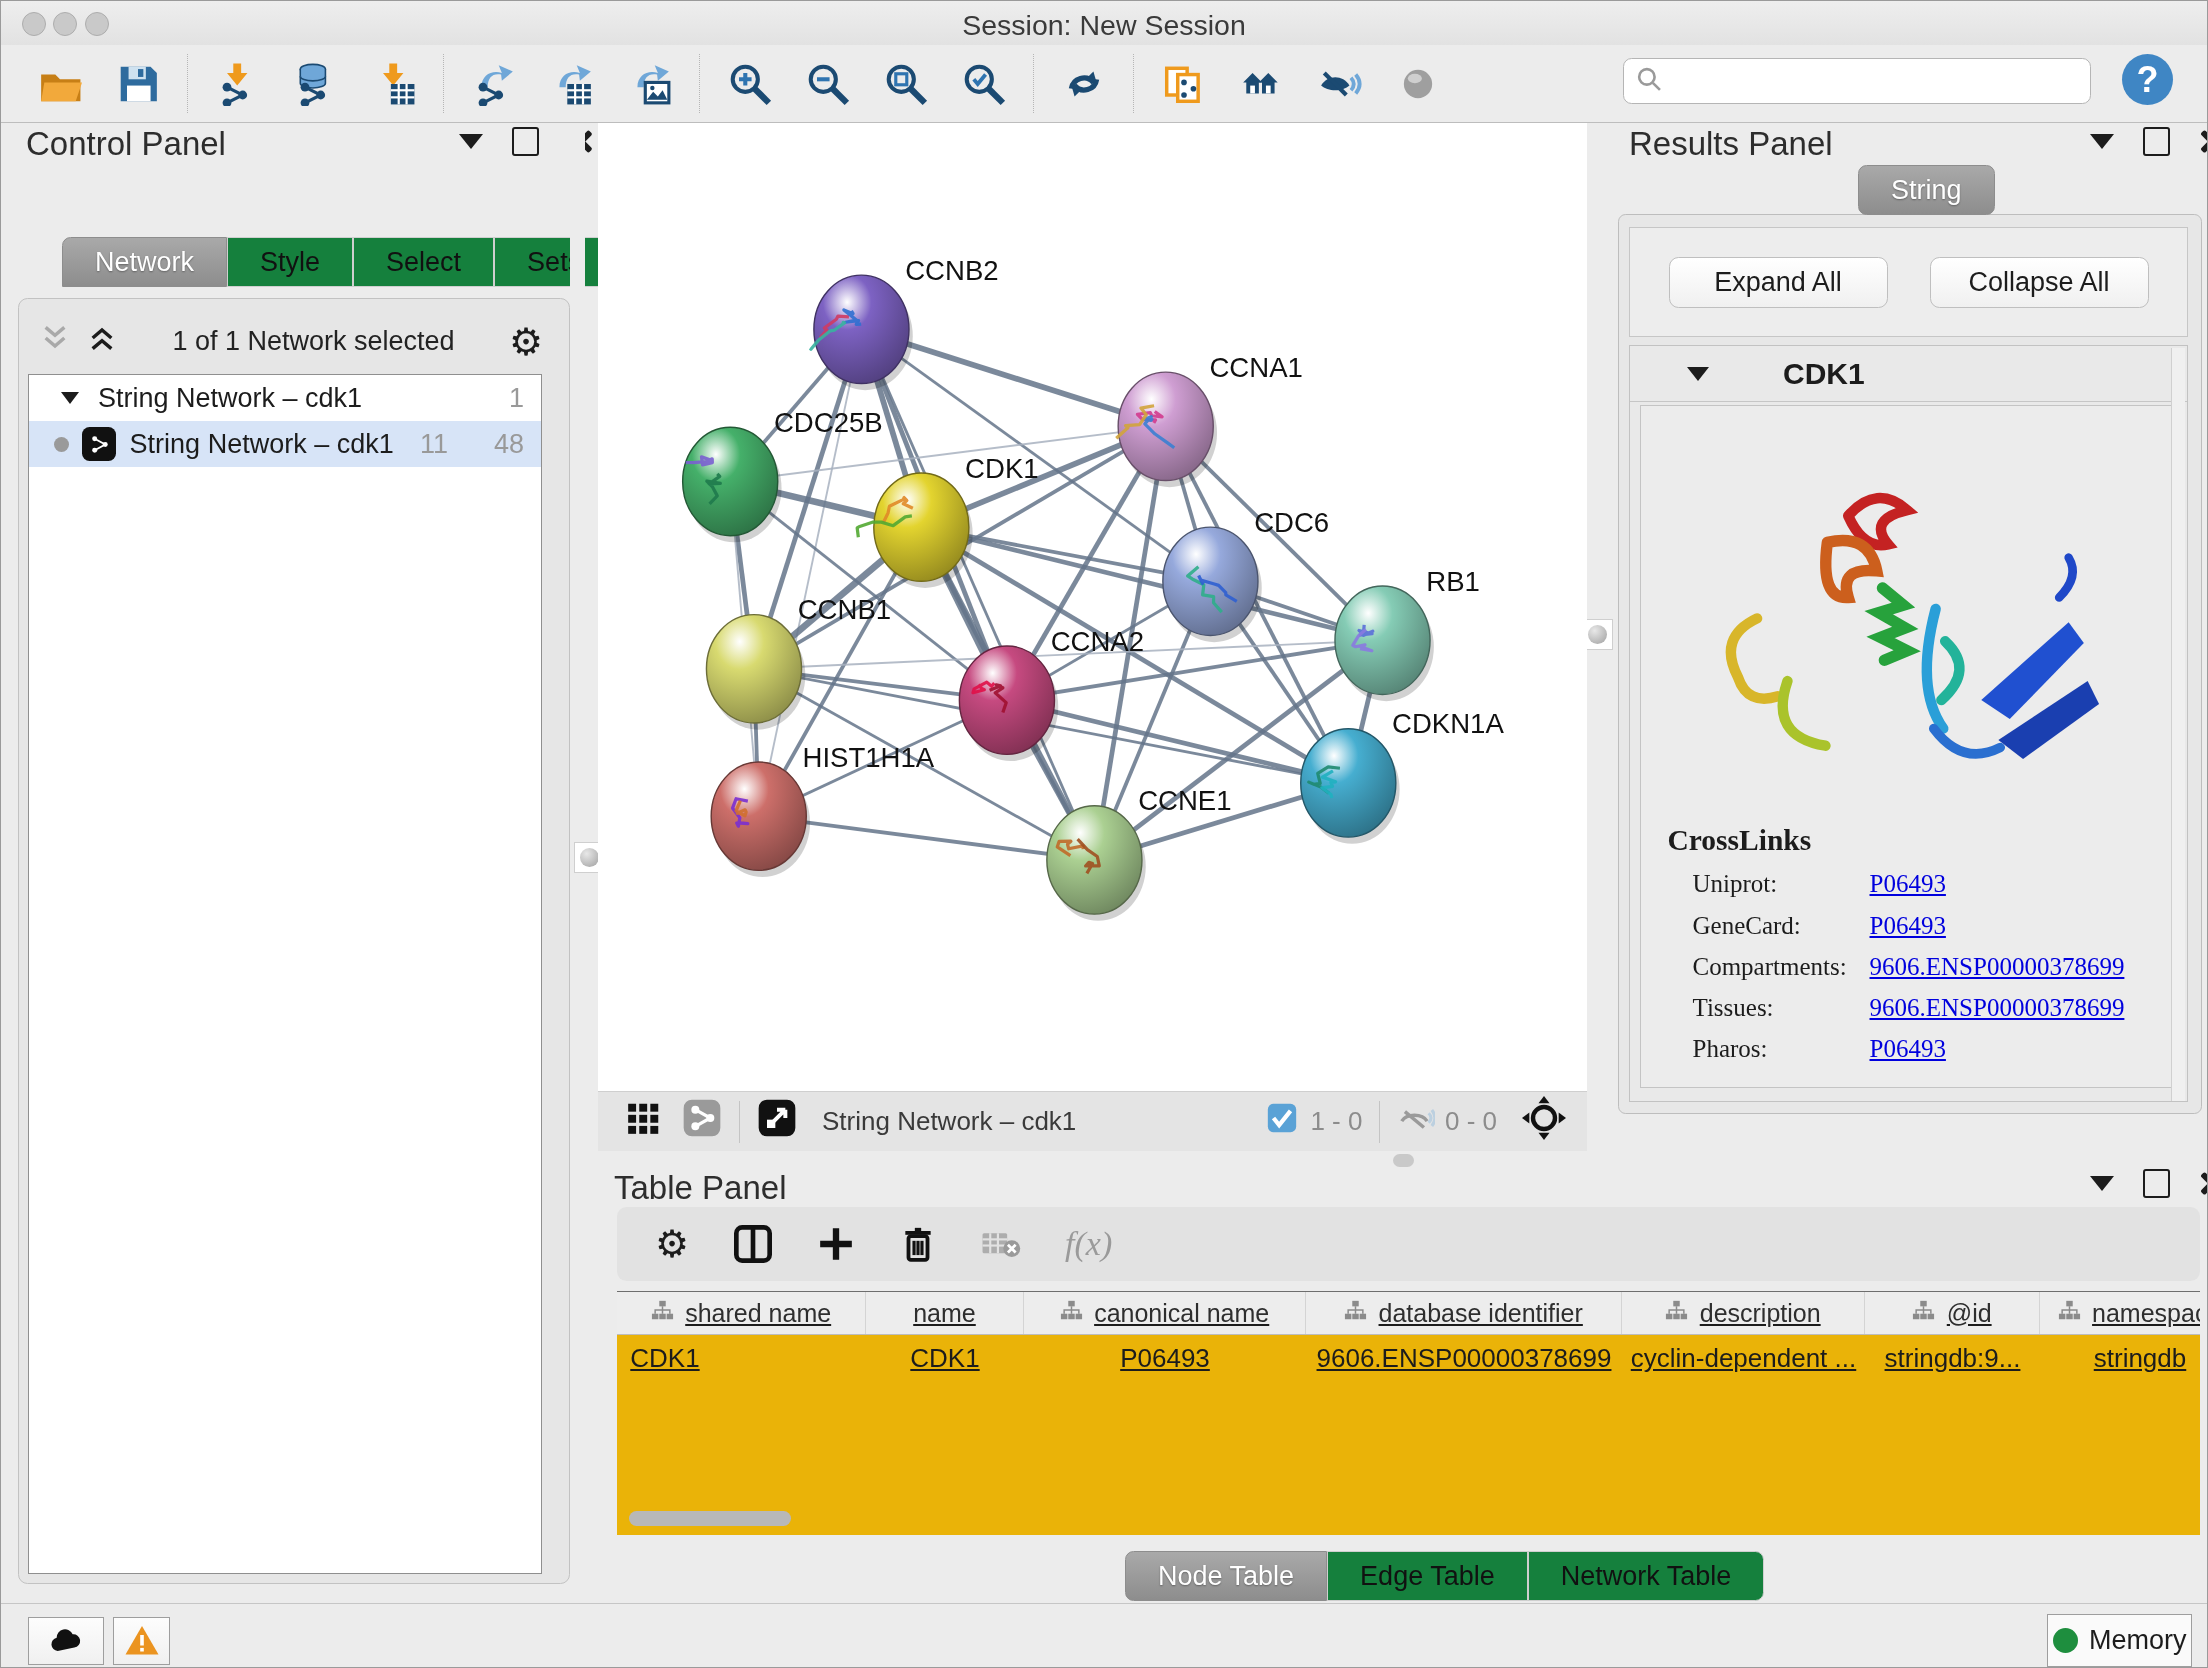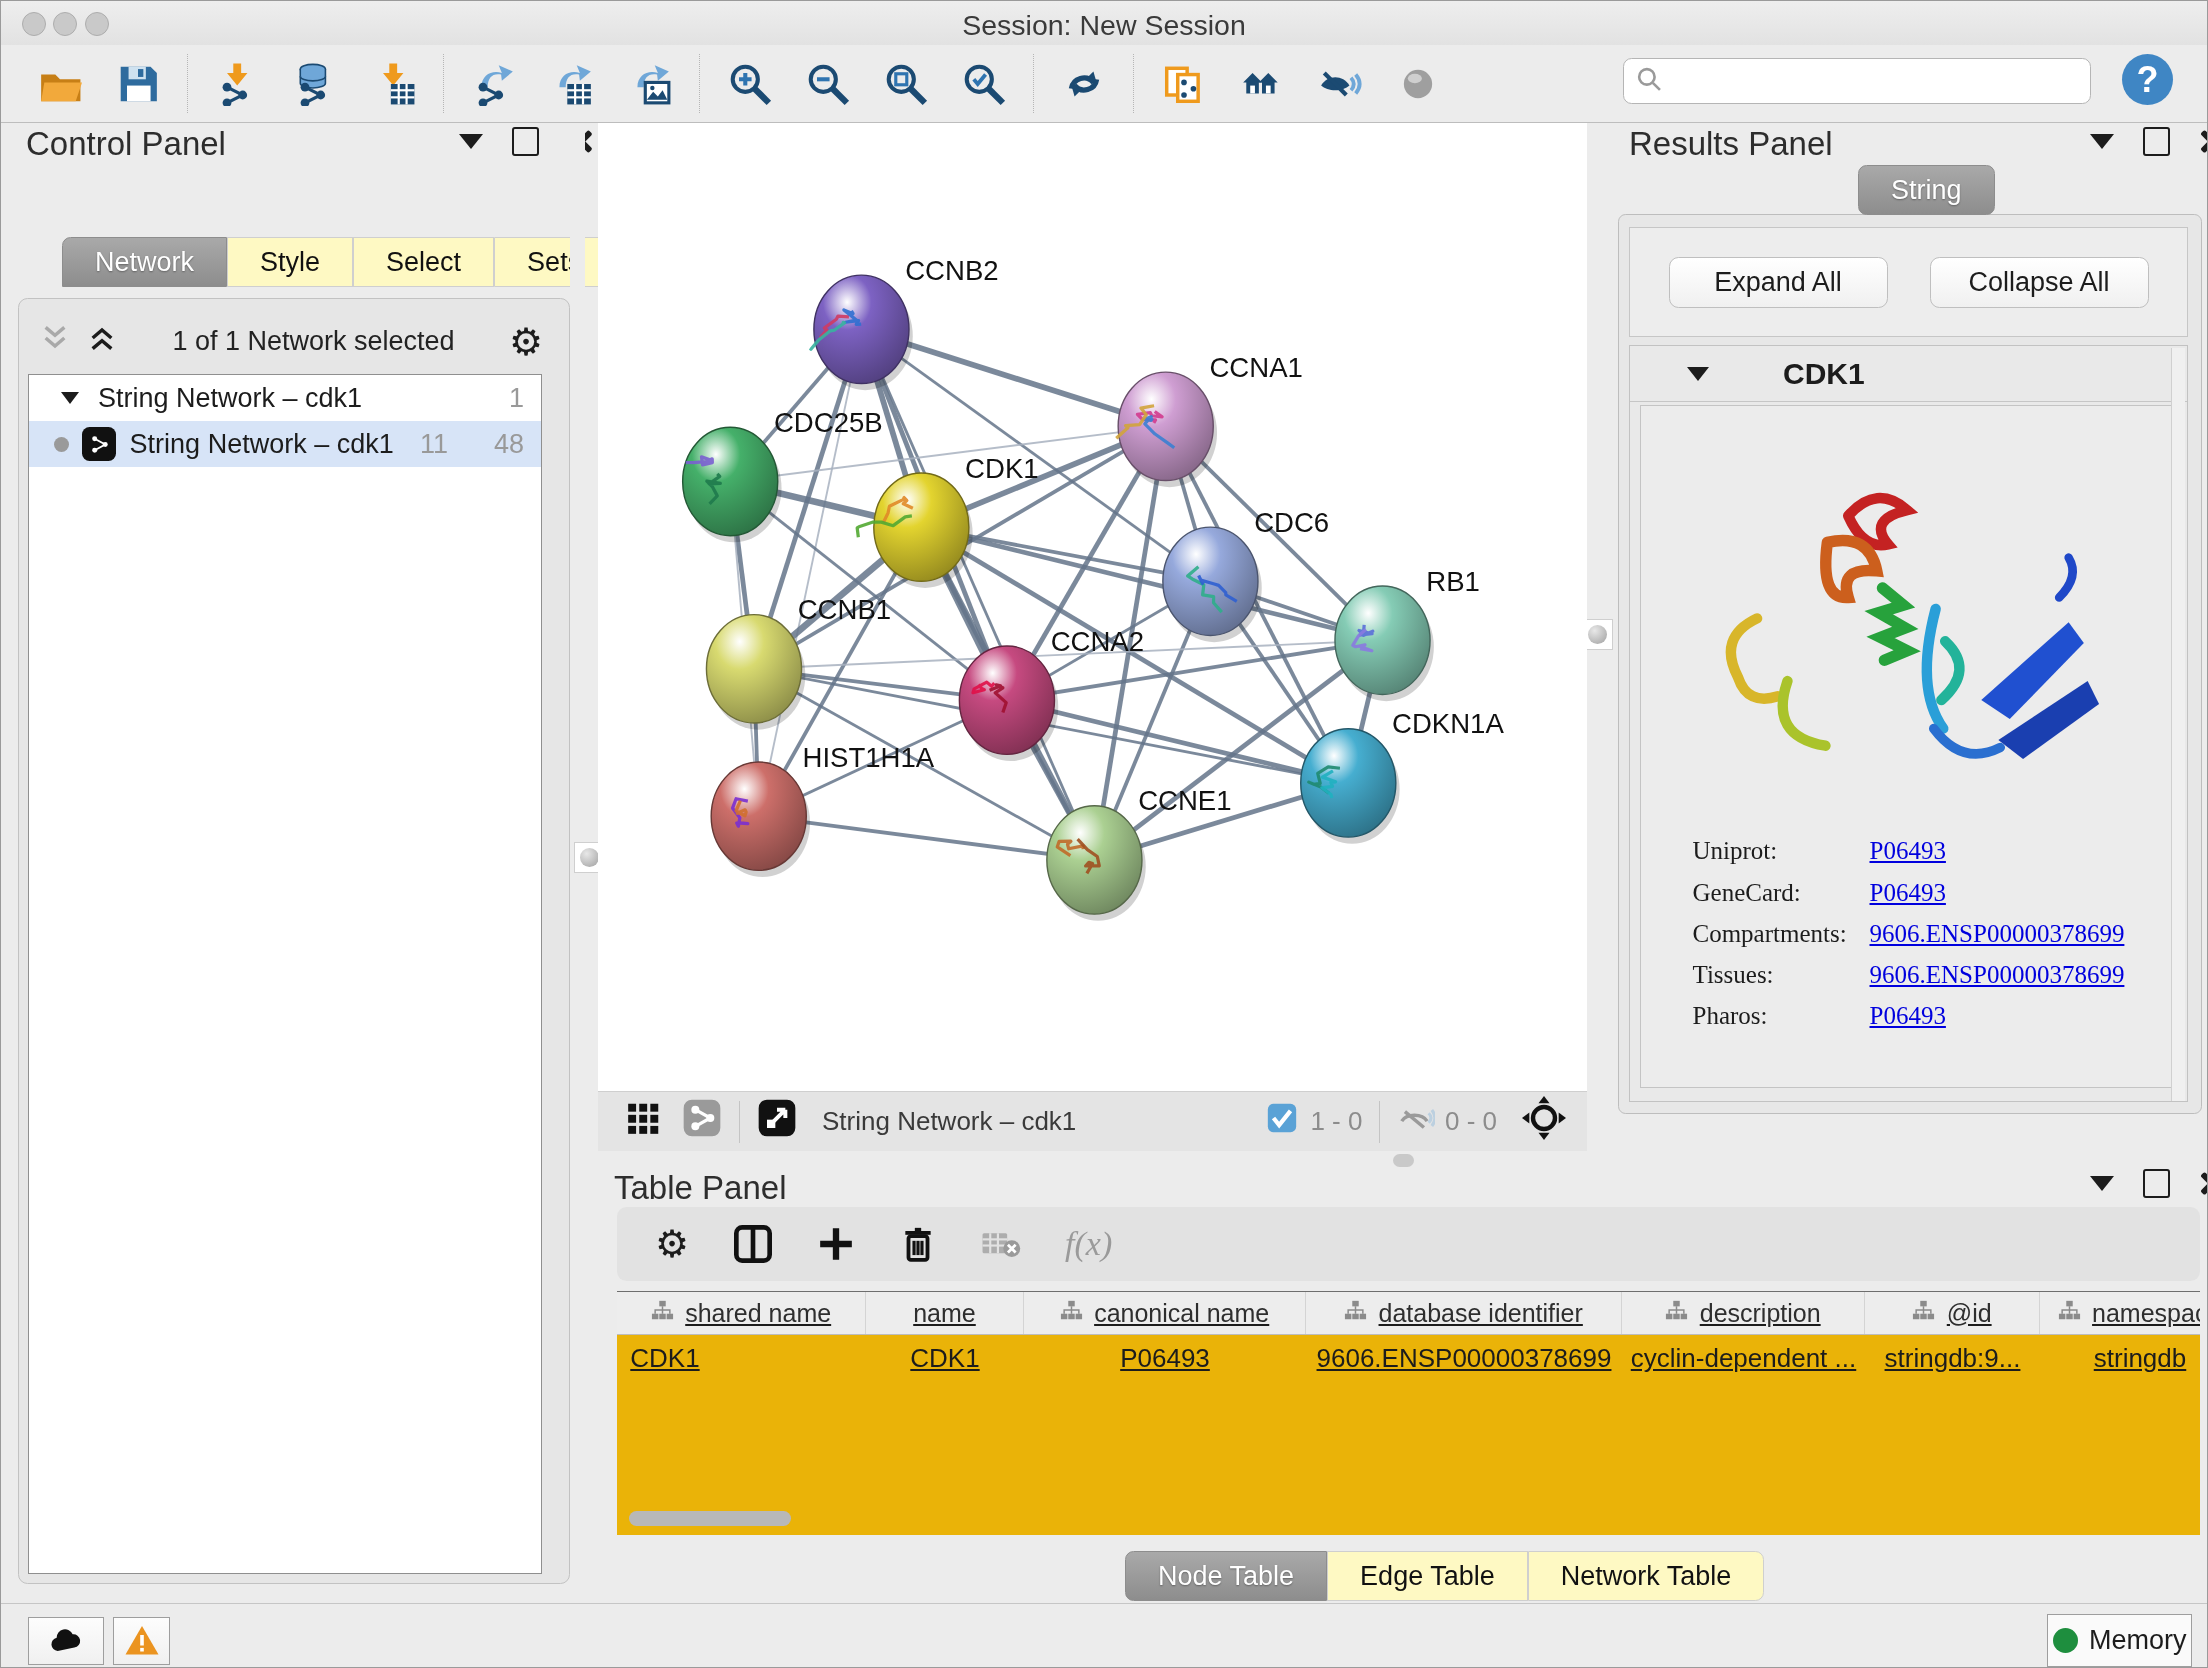--- a/index.html
+++ b/index.html
@@ -19,21 +19,21 @@
   .searchbox input{border:none;outline:none;font-size:25px;flex:1;background:transparent;font-family:"Liberation Sans",sans-serif;}
   .helpbtn{position:absolute;right:34px;top:53px;width:51px;height:51px;border-radius:50%;background:#3f86c4;color:#fff;font-size:36px;font-weight:bold;display:flex;align-items:center;justify-content:center;}
   
   .panel-title{position:absolute;font-size:33px;color:#2d2d2d;}
   .panel-ctrls{position:absolute;display:flex;align-items:center;gap:28.5px;}
   .tri-down{width:0;height:0;border-left:12.4px solid transparent;border-right:12.4px solid transparent;border-top:15px solid #1c1c1c;}
   .float-box{width:23px;height:25px;border:2.9px solid #1c1c1c;border-radius:2.9px;}
   .close-x{width:25px;height:25px;position:relative;}
   .close-x:before,.close-x:after{content:"";position:absolute;left:10.5px;top:-1px;width:5.7px;height:27px;background:#1c1c1c;border-radius:1.9px;}
   .close-x:before{transform:rotate(45deg);} .close-x:after{transform:rotate(-45deg);}
-  .tab{height:48px;padding:0 32px;display:flex;align-items:center;justify-content:center;font-size:27px;background:#fef9c3;border:1px solid #cfcfcf;color:#111;}
+  .tab{height:48px;padding:0 32px;display:flex;align-items:center;justify-content:center;font-size:27px;background:#15803d;border:1px solid #cfcfcf;color:#111;}
   .tab.active{background:linear-gradient(#a9a9a9,#8d8d8d);color:#fff;text-shadow:0 1px 1.9px rgba(0,0,0,.35);border-color:#8d8d8d;}
   
   #control-tabs{position:absolute;left:61px;top:236px;display:flex;}
   #control-tabs .tab:first-child{border-radius:8.6px 0 0 0;}
   #control-tabs .tab:last-child{border-radius:0 8.6px 8.6px 0;}
   .cp-box{position:absolute;left:17px;top:297px;width:550px;height:1284px;background:#e6e6e6;border:1px solid #c2c2c2;border-radius:9.5px;}
   .cp-selector{position:absolute;left:17px;top:310px;width:550px;height:61px;display:flex;align-items:center;font-size:27px;}
   .cp-selector .txt{flex:1;text-align:center;color:#222;}
   .gear{font-size:38px;color:#1c1c1c;line-height:1;}
   .tree{position:absolute;left:27px;top:373px;width:514px;height:1200px;background:#fff;border:1.9px solid #8f8f8f;box-sizing:border-box;}
@@ -633,20 +633,21 @@
           <path d="M196 140 l22 18 -26 8 28 16 -26 10 28 14 -24 10" stroke="#27a23c" stroke-width="12"></path>
           <path d="M262 196 q32 30-4 62" stroke="#23b39a" stroke-width="11"></path>
           <path d="M252 162 q-22 84 8 126" stroke="#2a9fd8" stroke-width="11"></path>
           <path d="M382 150 q22-22 10-42" stroke="#1f48c8" stroke-width="9"></path>
         </g>
         <polygon points="300,258 392,176 408,198 330,278" fill="#2050d0"></polygon>
         <polygon points="318,300 412,238 424,262 344,320" fill="#1a3fb0"></polygon>
         <path d="M250 288 q30 40 70 20" fill="none" stroke="#2a6fd0" stroke-width="10" stroke-linecap="round"></path>
       </svg>
       <div class="crosslinks">
+        <div class="cl-title">CrossLinks</div>
         <div id="crosslinks-rows">
             <div class="cl-row">
               <span class="cl-label">Uniprot:</span>
               <a class="cl-link" href="#">P06493</a>
             </div>
             <div class="cl-row">
               <span class="cl-label">GeneCard:</span>
               <a class="cl-link" href="#">P06493</a>
             </div>
             <div class="cl-row">

